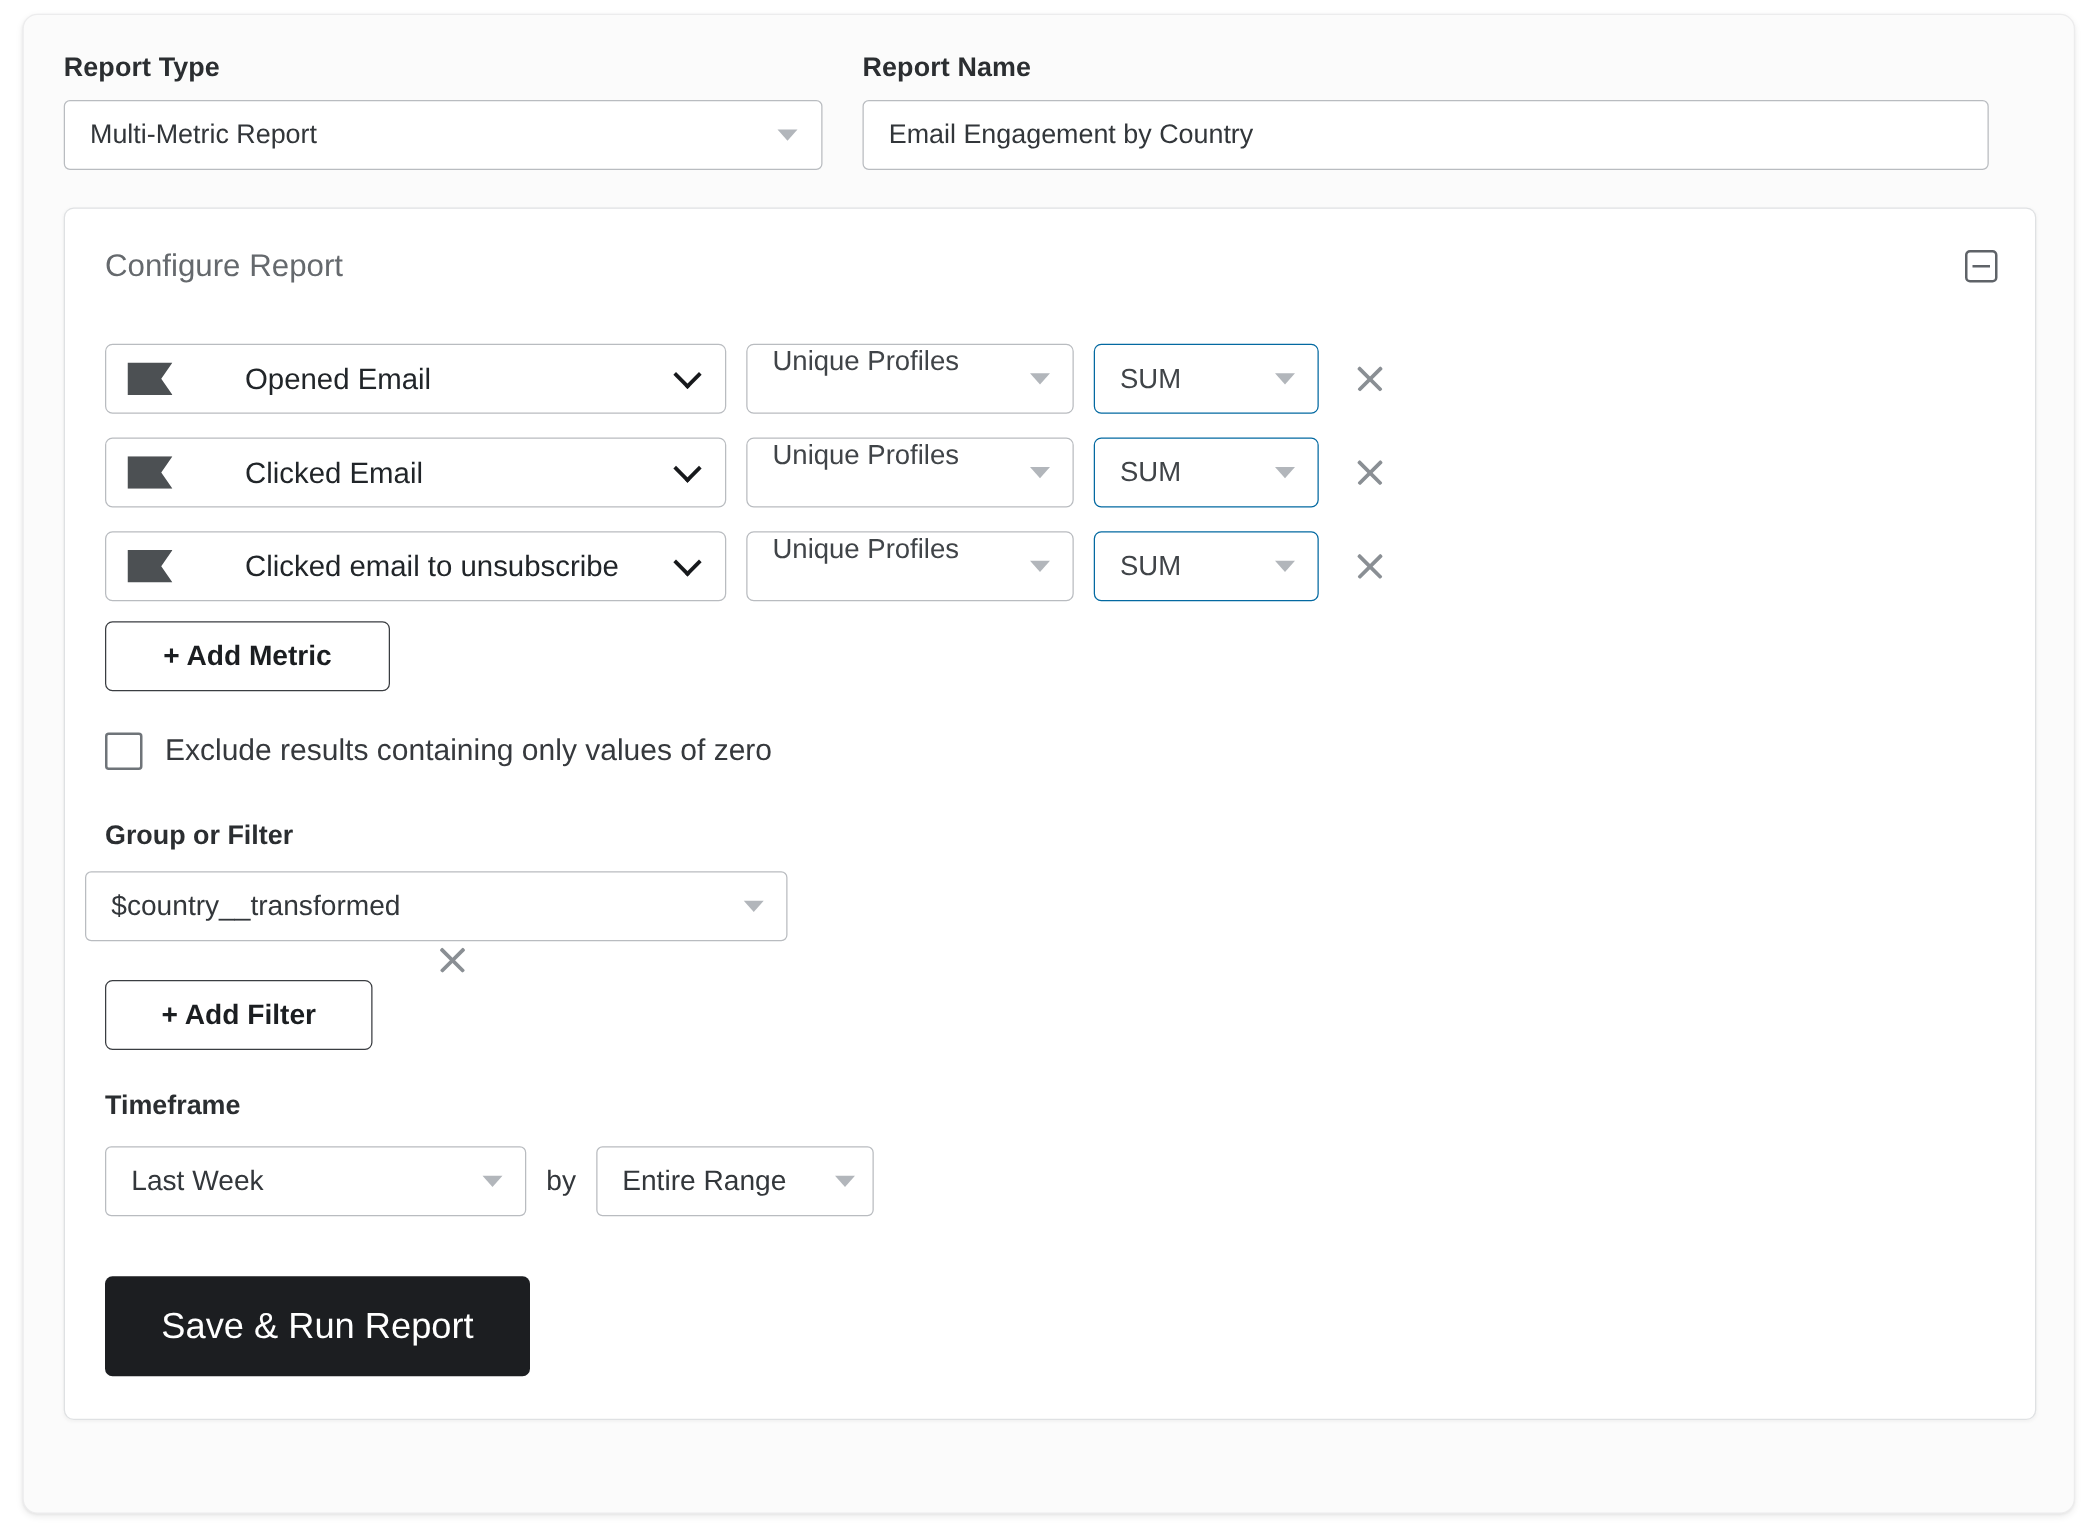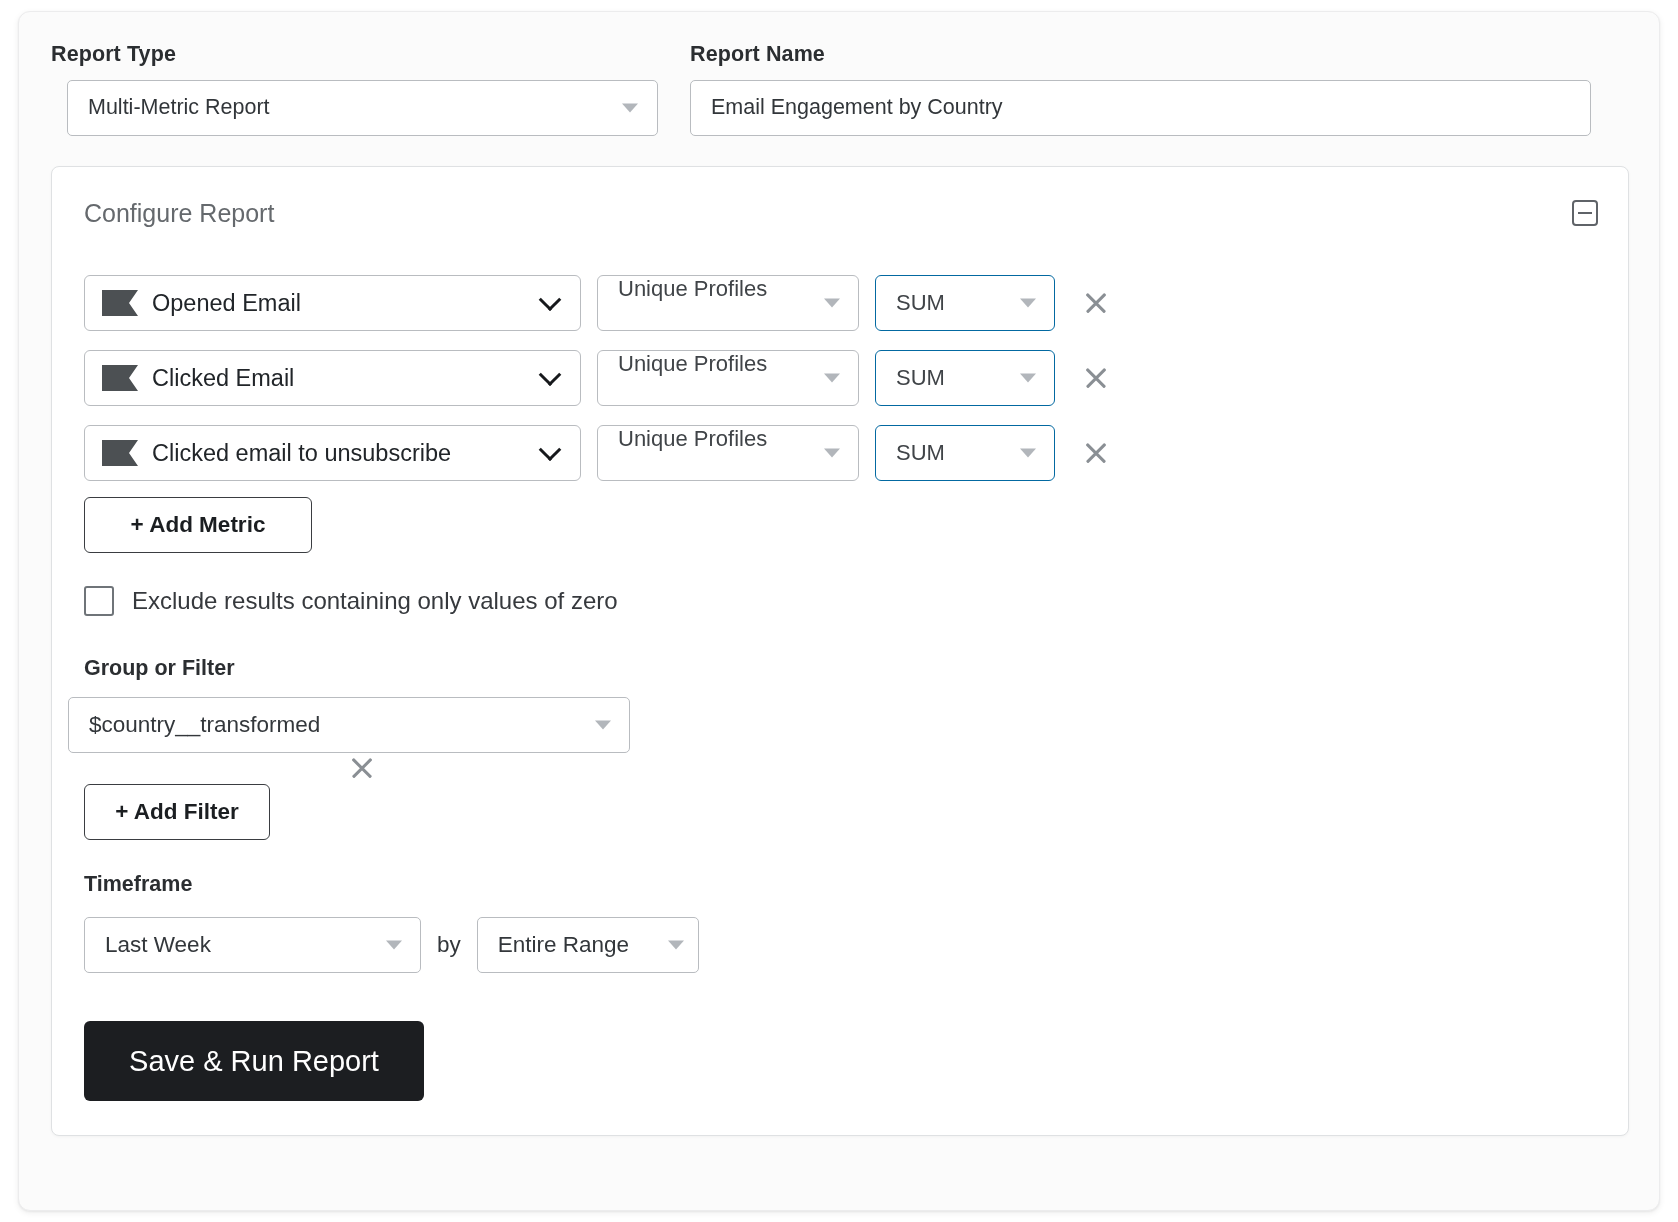--- a/index.html
+++ b/index.html
@@ -58,21 +58,20 @@
     height: 56px;
     background: #ffffff;
     border: 1px solid #b9bcc0;
     border-radius: 5px;
     display: flex;
     align-items: center;
     padding: 0 20px;
     font-size: 21.5px;
     color: #32363a;
     cursor: pointer;
-    margin-left: 16px;
   }
   .select-box .caret-sm {
     position: absolute;
     right: 19px;
     top: 50%;
     transform: translateY(-50%);
     width: 0; height: 0;
     border-left: 8px solid transparent;
     border-right: 8px solid transparent;
     border-top: 9px solid #b2b6bb;
@@ -145,20 +144,21 @@
     position: relative;
     width: 497px;
     height: 56px;
     background: #ffffff;
     border: 1px solid #b9bcc0;
     border-radius: 6px;
     display: flex;
     align-items: center;
     padding: 0 52px 0 17px;
     cursor: pointer;
+    gap: 44px;
   }
   .flag-icon {
     width: 36px; height: 26px;
     margin-right: 14px;
     flex: 0 0 auto;
     display: block;
   }
   .metric-name {
     font-size: 23.5px;
     color: #212529;
@@ -251,21 +251,21 @@
     border: 1.6px solid #3a3d41;
     border-radius: 6px;
     font-size: 22.5px;
     font-weight: 700;
     color: #1b1e21;
     cursor: pointer;
     padding: 0 24px;
     font-family: "Liberation Sans", sans-serif;
   }
   .btn-add-metric { position: absolute; left: 32px; top: 330px; width: 228px; }
-  .btn-add-filter { position: absolute; left: 32px; top: 617px; width: 186px; }
+  .btn-add-filter { position: absolute; left: 32px; top: 617px; width: 214px; }
 
   
   .checkbox-row {
     position: absolute;
     left: 32px;
     top: 419px;
     display: flex;
     align-items: center;
     cursor: pointer;
   }

